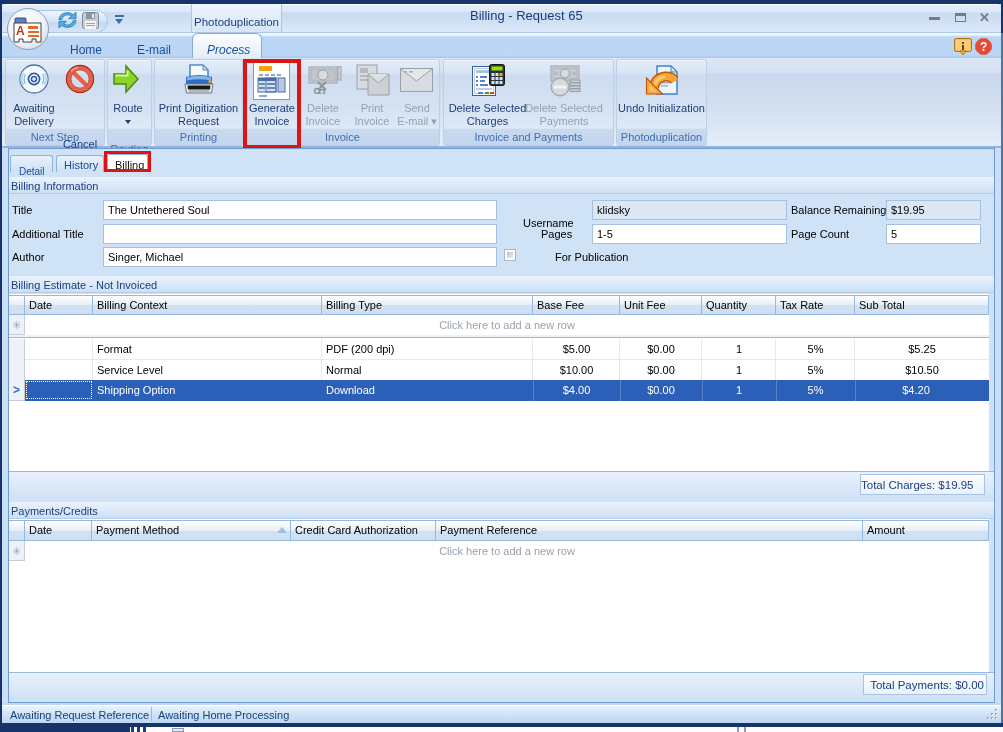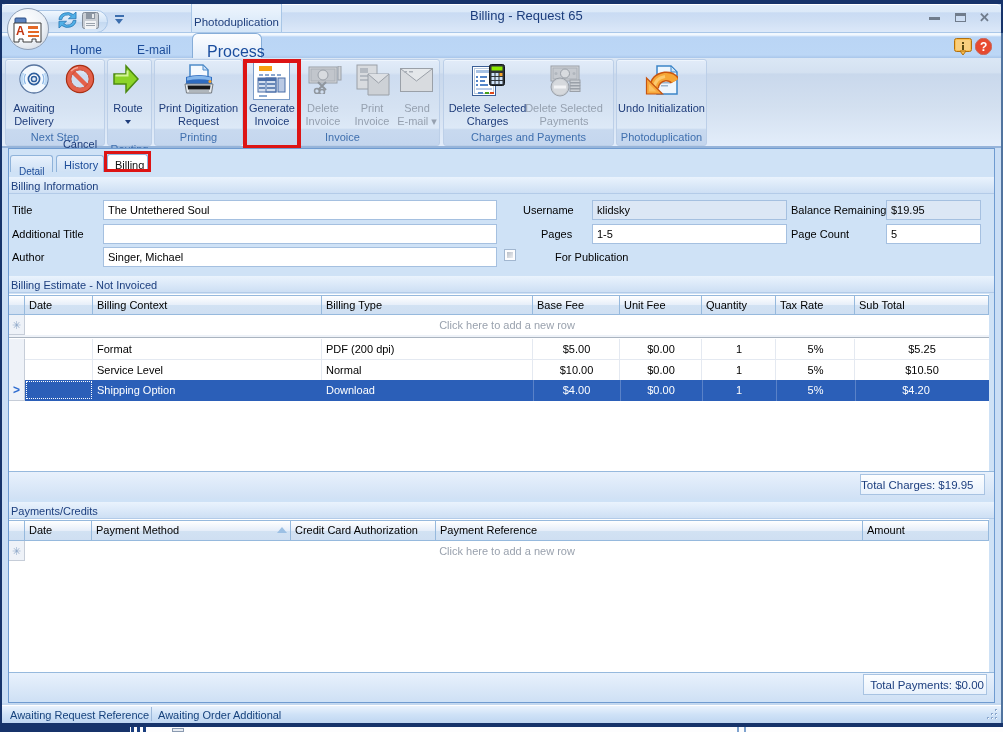--- a/index.html
+++ b/index.html
@@ -71,21 +71,21 @@
 
 <div class="abs" style="left:115px;top:15px;width:9px;height:2px;background:#3c6eae;"></div>
 <div class="abs" style="left:115px;top:19px;width:0;height:0;border-left:4.5px solid transparent;border-right:4.5px solid transparent;border-top:5px solid #3c6eae;"></div>
 
 <div class="abs" style="left:2px;top:32px;width:999px;height:1px;background:#aac7e8;"></div>
 <div class="abs" style="left:2px;top:33px;width:999px;height:25px;background:linear-gradient(#f2f8fe 0%,#f2f8fe 8%,#bad5f5 16%,#bcd7f6 88%,#a9c6ea 100%);"></div>
 <div class="abs" style="left:70px;top:43px;font-size:12px;color:#1c4c99;">Home</div>
 <div class="abs" style="left:137px;top:43px;font-size:12px;color:#1c4c99;">E-mail</div>
 
 <div class="abs" style="left:192px;top:33px;width:70px;height:25px;border-radius:6px 6px 0 0;background:linear-gradient(#fcfdff,#e2edfa);border:1px solid #86add8;border-bottom:none;"></div>
-<div class="abs" style="left:207px;top:43px;font-size:16px;color:#1a4d9e;">Process</div>
+<div class="abs" style="left:207px;top:43px;font-size:12px;color:#1a4d9e;font-style:italic;">Process</div>
 
 <svg class="abs" style="left:954px;top:38px;" width="18" height="18" viewBox="0 0 18 18">
   <rect x="0.5" y="0.5" width="17" height="13" rx="2" fill="#fbbd4d" stroke="#b07010"></rect>
   <rect x="2" y="2" width="14" height="10" rx="1" fill="#f8ce7e"></rect>
   <path d="M6 13 l3 4 l3 -4 z" fill="#fbbd4d" stroke="#b07010"></path>
   <rect x="8" y="4" width="2" height="2" fill="#5d4a12"></rect>
   <rect x="8" y="7" width="2" height="5" fill="#5d4a12"></rect>
 </svg>
 <svg class="abs" style="left:975px;top:38px;" width="17" height="17" viewBox="0 0 17 17">
   <circle cx="8.5" cy="8.5" r="8" fill="#e8492f" stroke="#a21f10"></circle>
@@ -99,21 +99,21 @@
 <div class="abs grp" style="left:5px;width:100px;"></div>
 <div class="abs grp" style="left:107px;width:45px;"></div>
 <div class="abs grp" style="left:154px;width:89px;"></div>
 <div class="abs grp" style="left:245px;width:195px;"></div>
 <div class="abs grp" style="left:443px;width:171px;"></div>
 <div class="abs grp" style="left:616px;width:91px;"></div>
 <div class="abs glbl" style="left:5px;width:100px;">Next Step</div>
 <div class="abs glbl" style="left:107px;width:45px;margin-top:12px;">Routing</div>
 <div class="abs glbl" style="left:154px;width:89px;">Printing</div>
 <div class="abs glbl" style="left:245px;width:195px;">Invoice</div>
-<div class="abs glbl" style="left:443px;width:171px;">Charges and Payments</div>
+<div class="abs glbl" style="left:443px;width:171px;">Invoice and Payments</div>
 <div class="abs glbl" style="left:616px;width:91px;">Photoduplication</div>
 
 <div class="abs btxt" style="left:4px;top:102px;width:60px;">Awaiting<br>Delivery</div>
 <div class="abs btxt" style="left:60px;top:102px;width:40px;margin-top:36px;">Cancel</div>
 <div class="abs btxt" style="left:108px;top:102px;width:40px;">Route</div>
 <div class="abs" style="left:125px;top:120px;width:0;height:0;border-left:3px solid transparent;border-right:3px solid transparent;border-top:4px solid #1e3c7a;"></div>
 <div class="abs btxt" style="left:155px;top:102px;width:87px;">Print Digitization<br>Request</div>
 <div class="abs btxt" style="left:246px;top:102px;width:52px;">Generate<br>Invoice</div>
 <div class="abs btxt dis" style="left:302px;top:102px;width:42px;">Delete<br>Invoice</div>
 <div class="abs btxt dis" style="left:351px;top:102px;width:42px;">Print<br>Invoice</div>
@@ -275,21 +275,21 @@
 <div class="abs" style="left:115px;top:159px;font-size:11px;color:#111;">Billing</div>
 <div class="abs" style="left:104px;top:151px;width:47px;height:21px;border:3px solid #dd1414;"></div>
 
 <div class="sechdr" style="top:177px;">Billing Information</div>
 <div class="abs lbl" style="left:12px;top:204px;">Title</div>
 <div class="inp" style="left:103px;top:200px;width:394px;">The Untethered Soul</div>
 <div class="abs lbl" style="left:12px;top:228px;">Additional Title</div>
 <div class="inp" style="left:103px;top:224px;width:394px;"></div>
 <div class="abs lbl" style="left:12px;top:251px;">Author</div>
 <div class="inp" style="left:103px;top:247px;width:394px;">Singer, Michael</div>
-<div class="abs lbl" style="left:502px;top:204px;padding-left:21px;">Username</div>
+<div class="abs lbl" style="left:502px;top:217px;padding-left:21px;">Username</div>
 <div class="inp ro" style="left:592px;top:200px;width:195px;">klidsky</div>
 <div class="abs lbl" style="left:502px;top:228px;margin-left:39px;">Pages</div>
 <div class="inp" style="left:592px;top:224px;width:195px;">1-5</div>
 <div class="abs lbl" style="left:791px;top:204px;">Balance Remaining</div>
 <div class="inp ro" style="left:886px;top:200px;width:95px;">$19.95</div>
 <div class="abs lbl" style="left:791px;top:228px;">Page Count</div>
 <div class="inp" style="left:886px;top:224px;width:95px;">5</div>
 <div class="abs" style="left:504px;top:249px;width:12px;height:12px;background:#fdfdfe;border:1px solid #a2b7d0;"></div>
 <div class="abs" style="left:507px;top:252px;width:6px;height:6px;background:linear-gradient(135deg,#b9bfc7,#eceef1);"></div>
 <div class="abs lbl" style="left:519px;top:251px;padding-left:36px;">For Publication</div>
@@ -374,21 +374,21 @@
 <div class="abs" style="left:9px;top:541px;width:16px;height:20px;background:#eef2f8;border-right:1px solid #c6cdd8;border-bottom:1px solid #c6cdd8;color:#8fa8c8;font-size:11px;padding:4px 0 0 3px;">✳</div>
 <div class="abs" style="left:25px;top:545px;width:964px;text-align:center;font-size:11px;color:#9aa2ae;">Click here to add a new row</div>
 
 <div class="abs" style="left:9px;top:672px;width:985px;height:28px;background:linear-gradient(#e8f1fc,#d0e1f5);border-top:1px solid #96b9dd;"></div>
 <div class="abs" style="left:863px;top:674px;width:124px;height:21px;background:linear-gradient(#fdfeff,#e8f1fc);border:1px solid #a8c3e2;font-size:11.5px;color:#1c3e7e;text-align:right;padding:4px 2px 0 0;">Total Payments: $0.00</div>
 
 <div class="abs" style="left:2px;top:703px;width:999px;height:3px;background:#c3d8ef;"></div>
 <div class="abs" style="left:2px;top:705px;width:999px;height:18px;background:linear-gradient(#eaf3fd,#cfe2f7 50%,#bfd6f1);border-top:1px solid #fff;"></div>
 <div class="abs" style="left:10px;top:709px;font-size:11px;color:#16427c;">Awaiting Request Reference</div>
 <div class="abs" style="left:151px;top:707px;width:1px;height:14px;background:#9db9da;"></div>
-<div class="abs" style="left:158px;top:709px;font-size:11px;color:#16427c;">Awaiting Order Additional</div>
+<div class="abs" style="left:158px;top:709px;font-size:11px;color:#16427c;">Awaiting Home Processing</div>
 
 <svg class="abs" style="left:985px;top:708px;" width="14" height="14" viewBox="0 0 14 14">
   <g fill="#8aa6cc">
       <rect x="10" y="1" width="2" height="2"></rect>
       <rect x="10" y="5" width="2" height="2"></rect>
       <rect x="10" y="9" width="2" height="2"></rect>
       <rect x="6" y="5" width="2" height="2"></rect>
       <rect x="6" y="9" width="2" height="2"></rect>
       <rect x="2" y="9" width="2" height="2"></rect>
     </g>

